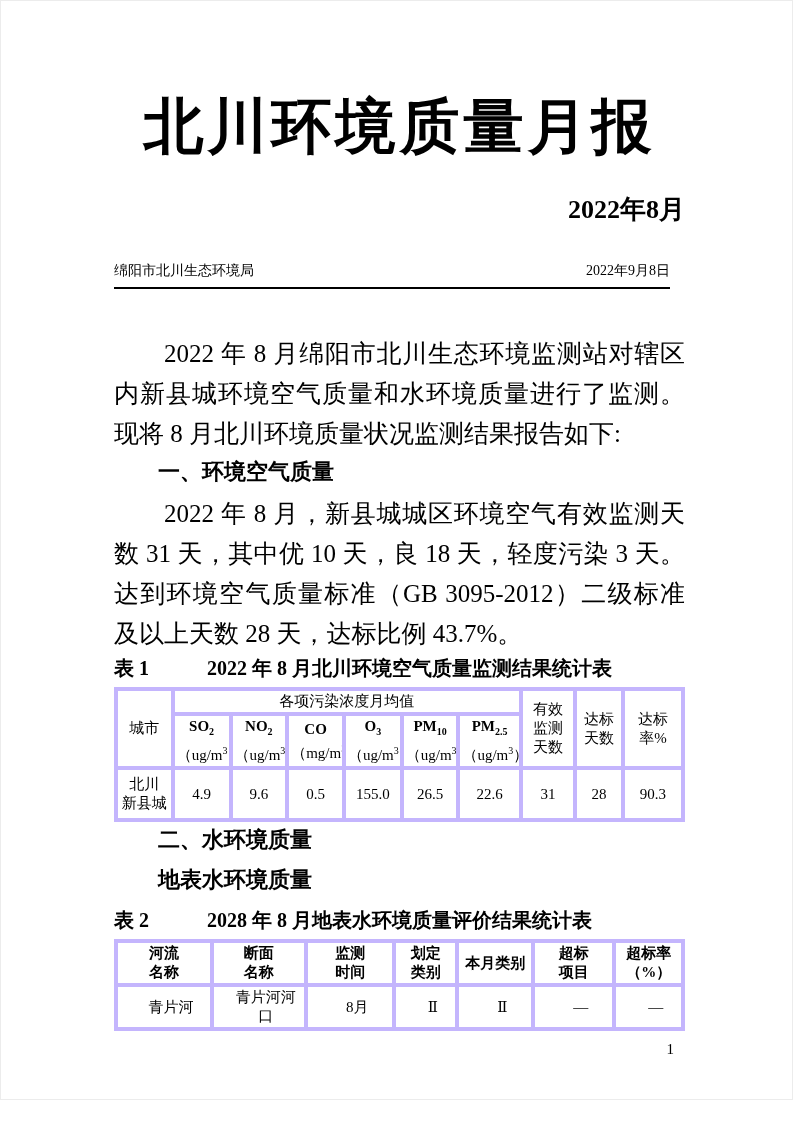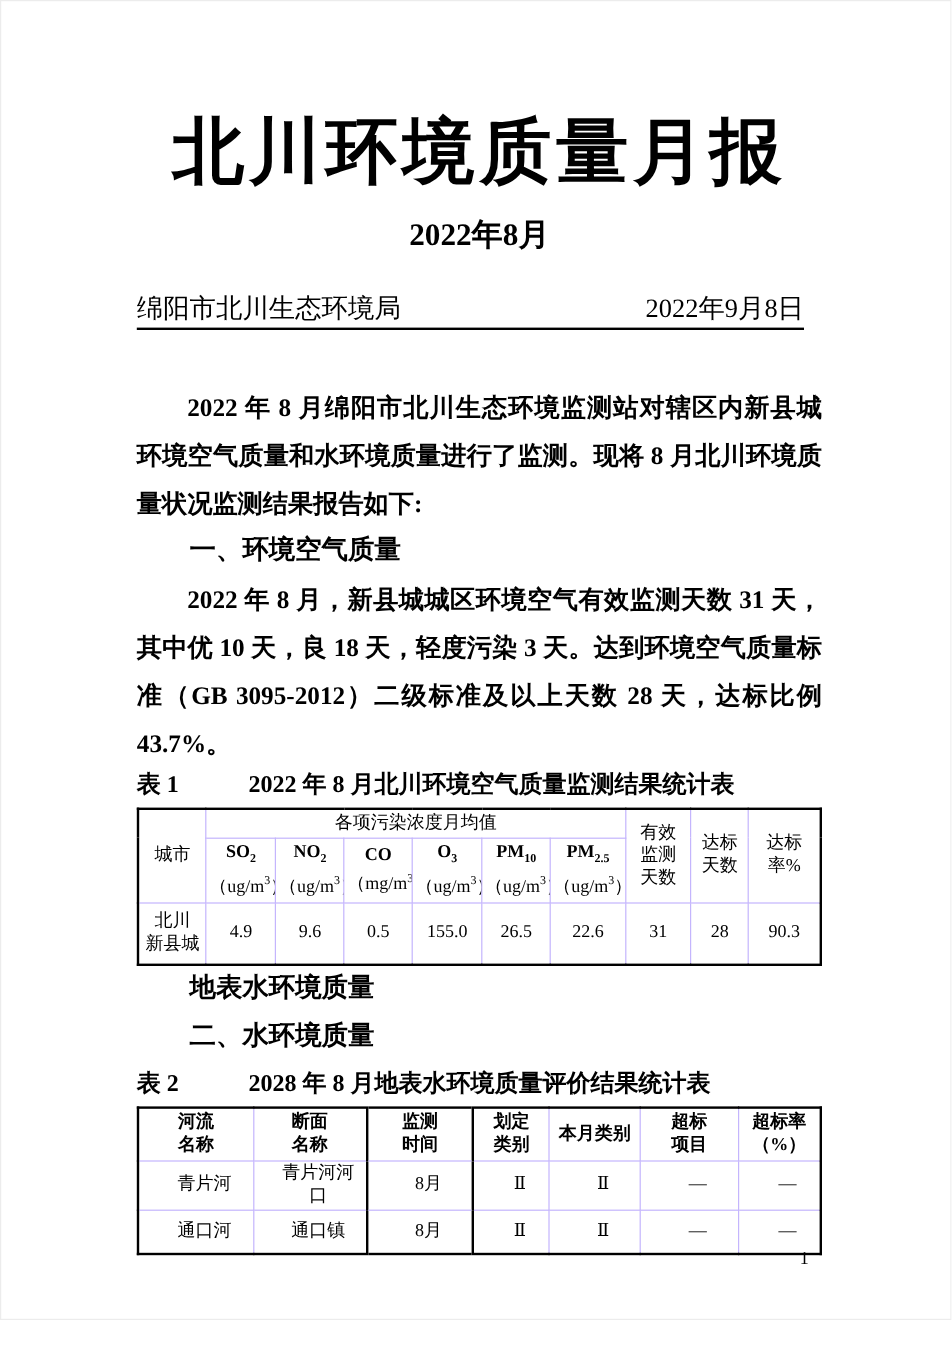--- a/index.html
+++ b/index.html
@@ -18,43 +18,43 @@
   .doc-title{
     margin-top:78px;
     text-align:center;
     font-size:60px;
     font-weight:bold;
     letter-spacing:4px;
     line-height:97px;
     white-space:nowrap;
   }
   .doc-subtitle{
-    text-align:center;
+    margin-top:14px;
+    text-align:right;
     font-size:26px;
     font-weight:bold;
     line-height:40px;
   }
   .byline{
     margin-top:28px;
     margin-right:15px;
     display:flex;
     justify-content:space-between;
     align-items:baseline;
-    font-size:22px;
+    font-size:14px;
     line-height:26px;
     padding-bottom:3px;
     border-bottom:2px solid #000;
   }
   .para{
-    font-size:21px;
+    font-size:25px;
     line-height:40px;
     text-align:justify;
     text-indent:2em;
     margin:0;
-    font-weight:bold;
   }
   .para-first{margin-top:45px;}
   .sec-heading{
     font-family:Liberation Mono, monospace;
     font-weight:bold;
     font-size:22px;
     line-height:40px;
     text-indent:2em;
     margin:0;
   }
@@ -67,21 +67,21 @@
   }
   .caption-label{margin-right:58px;}
 
   table{
     border-collapse:collapse;
     width:100%;
     table-layout:fixed;
   }
   table.doc-table{border:2px solid #000;}
   .doc-table td{
-    border:1px solid #c4b5fd;
+    border:4px solid #c4b5fd;
     text-align:center;
     vertical-align:middle;
     padding:1px 2px;
     font-size:15px;
     line-height:19px;
     box-sizing:border-box;
     overflow:hidden;
   }
   
   .t1{margin-top:5px;}
@@ -167,22 +167,22 @@
         <td>155.0</td>
         <td>26.5</td>
         <td>22.6</td>
         <td>31</td>
         <td>28</td>
         <td>90.3</td>
       </tr>
     </tbody>
       </table>
 
+    <p class="sec-heading water-heading">二、水环境质量</p>
     <p class="sec-heading">地表水环境质量</p>
-    <p class="sec-heading water-heading">二、水环境质量</p>
 
     <p class="tbl-caption caption-2">
       <span class="caption-label">表 2</span><span>2028 年 8 月地表水环境质量评价结果统计表</span>
     </p>
 
     <table class="doc-table t2">
       <colgroup>
         <col style="width:16.9%">
           <col style="width:16.6%">
           <col style="width:15.6%">
@@ -203,28 +203,19 @@
       </tr>
       <tr class="data-row">
         <td>青片河</td>
         <td>青片河河口</td>
         <td class="thick-col">8月</td>
         <td>Ⅱ</td>
         <td>Ⅱ</td>
         <td>—</td>
         <td>—</td>
       </tr>
-      <tr class="data-row">
-        <td>通口河</td>
-        <td>通口镇</td>
-        <td class="thick-col">8月</td>
-        <td>Ⅱ</td>
-        <td>Ⅱ</td>
-        <td>—</td>
-        <td>—</td>
-      </tr>
     </tbody>
       </table>
 
   </div>
 
   <div class="page-number">1</div>
 </div>
 
 </body></html>

